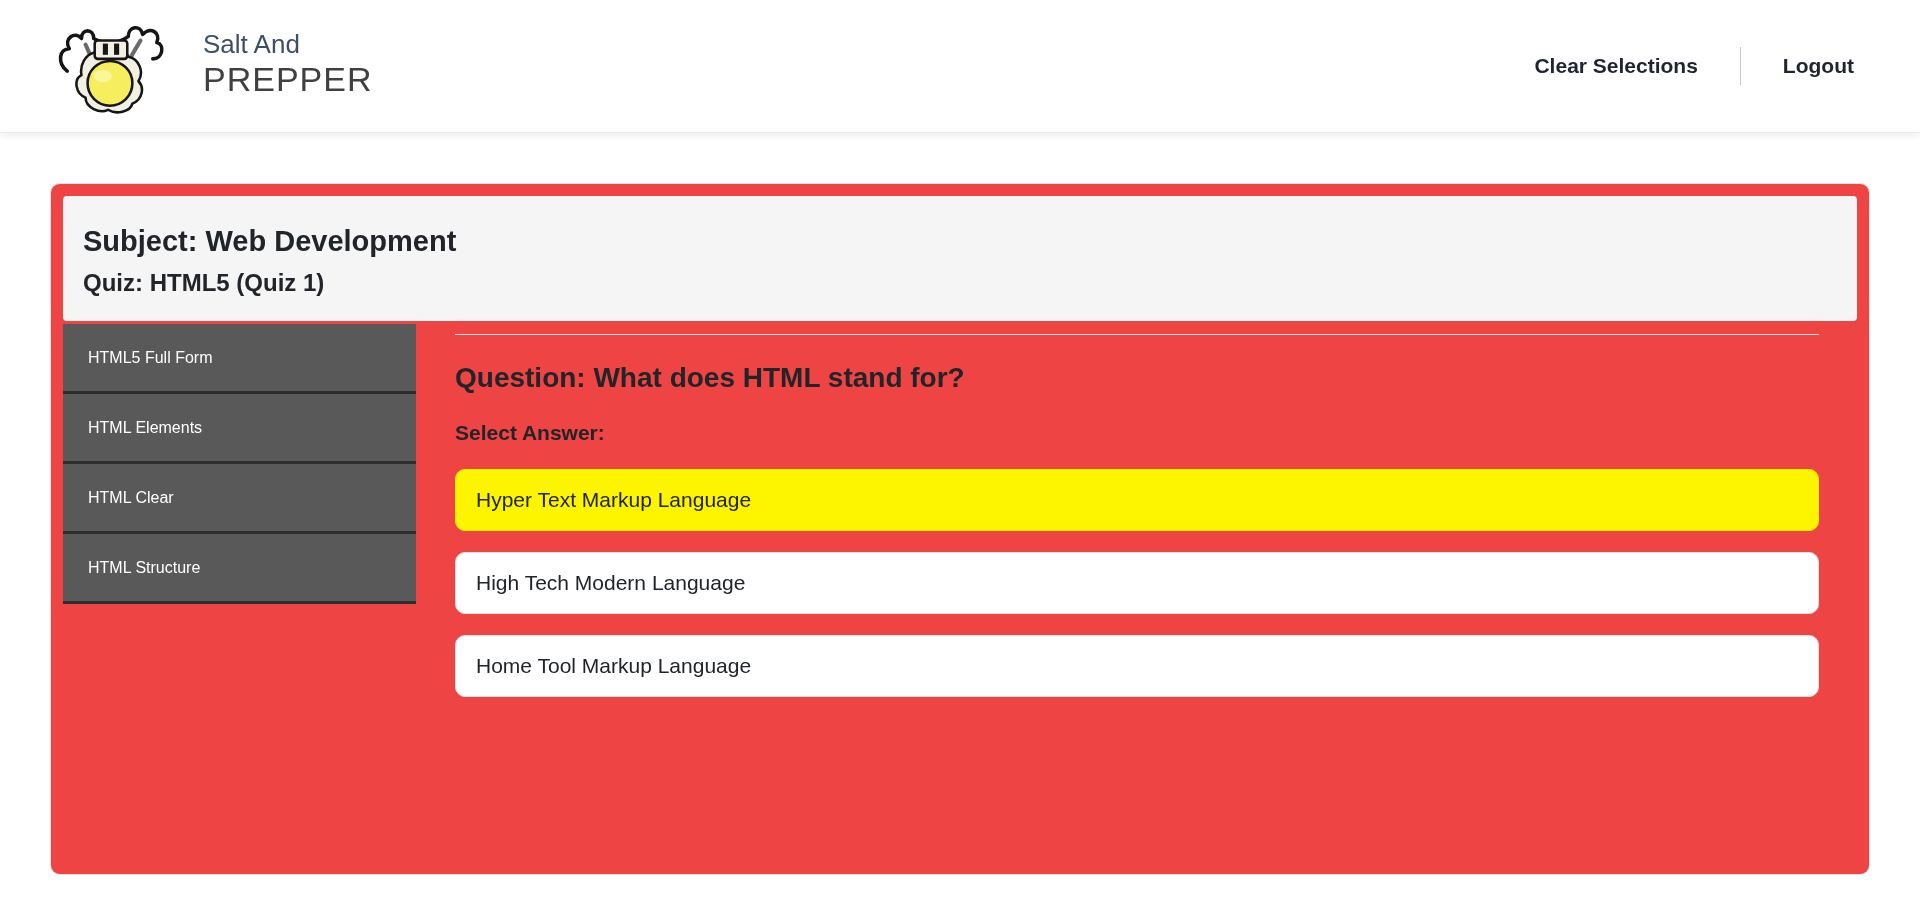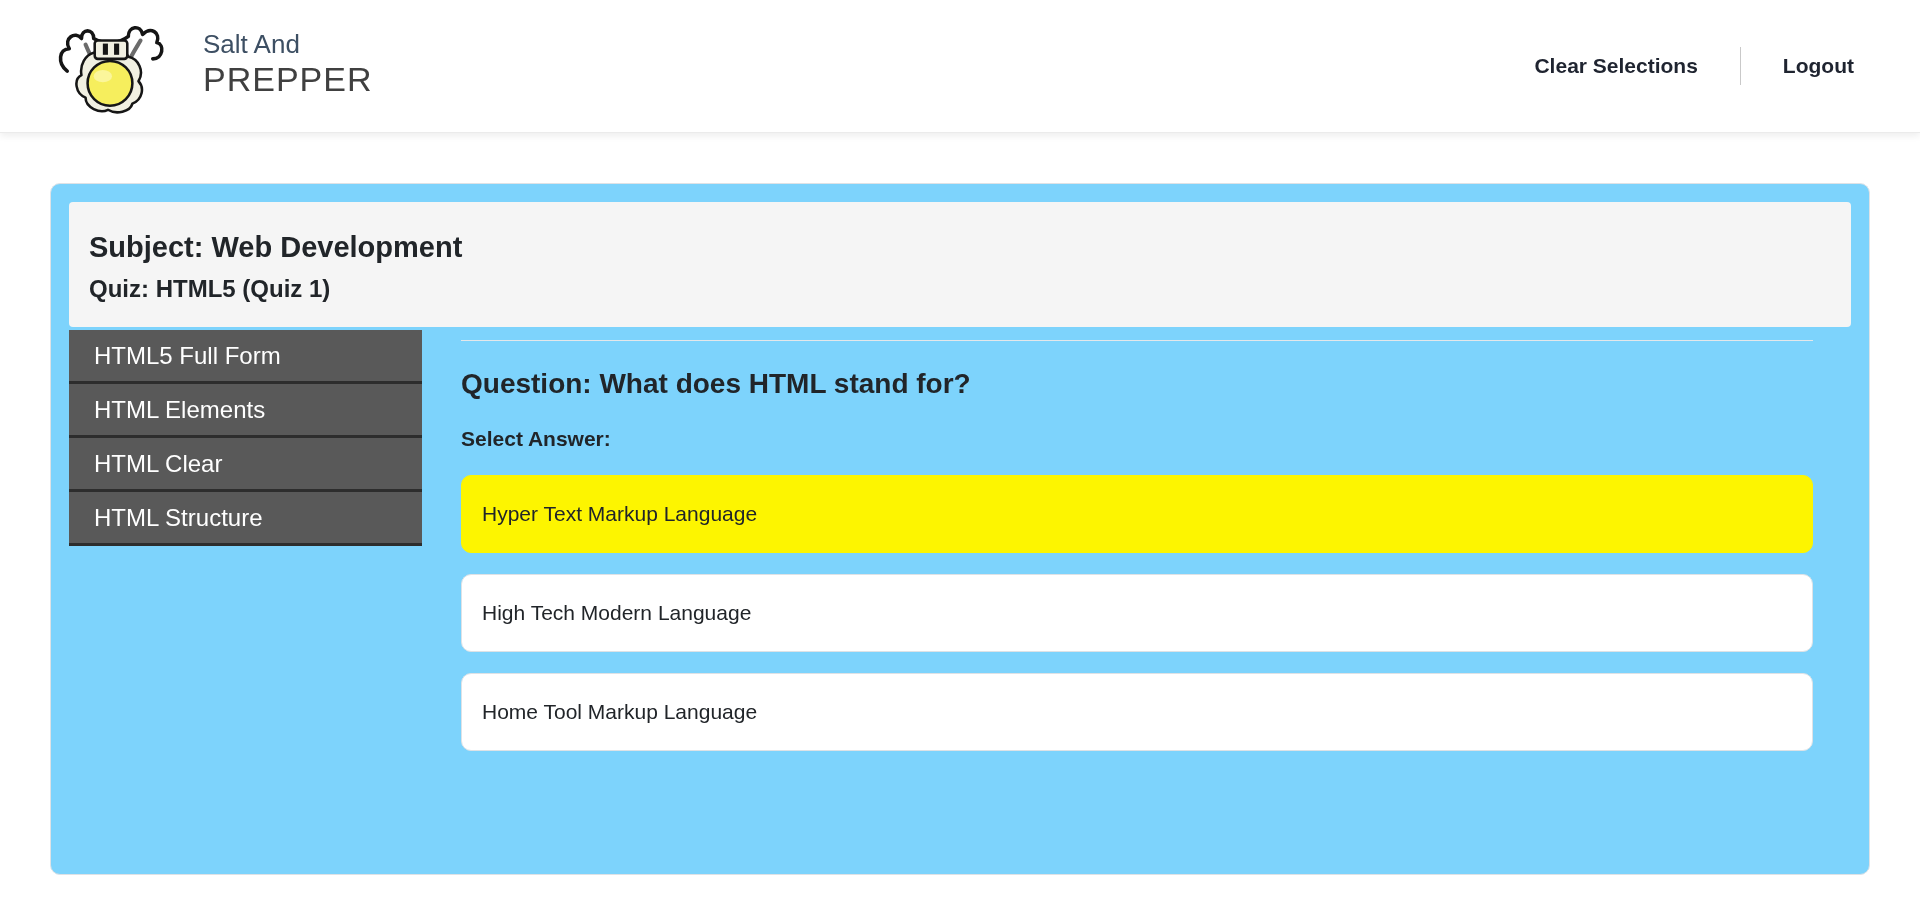--- a/index.html
+++ b/index.html
@@ -36,42 +36,42 @@
     text-decoration:none; cursor:pointer; white-space:nowrap;
   }
   .nav-divider { width:1px; height:38px; background:#c9c9c9; }
 
   
   .quiz-card {
     width:1820px; height:692px;
     margin:50px auto 0;
     border:1px solid #dee2e6;
     border-radius:10px;
-    padding:18px;
-    background:#7dd3fc;
+    padding:12px;
+    background:#ef4444;
   }
   .quiz-header {
     background:#f5f5f5;
     border-radius:4px;
     height:125px;
     padding:29px 20px 16px;
   }
   .subject-title { font-size:29px; font-weight:bold; margin:0 0 11px; color:#212529; }
   .quiz-title    { font-size:24px; font-weight:bold; margin:0; color:#212529; }
 
   .content-row { display:flex; margin-top:3px; }
 
   
   .sidebar-col { width:353px; flex:none; }
   .topic-item {
-    height:54px;
+    height:70px;
     background:var(--sidebar-bg, #595959);
     border-bottom:3px solid var(--sidebar-divider, #2d2d2d);
     color:#ffffff;
-    font-size:24px;
+    font-size:16px;
     display:flex; align-items:center;
     padding-left:25px;
     cursor:pointer;
     user-select:none;
   }
   .submit-btn {
     display:block;
     margin:50px auto 0;
     width:250px; height:49px;
     border-radius:25px;
@@ -89,21 +89,21 @@
     flex:1;
     margin-left:39px;
     margin-right:38px;
     margin-top:10px;
     border-top:1px solid #e4e7ea;
   }
   .question-heading { font-size:28px; font-weight:bold; margin:27px 0 0; }
   .select-prompt    { font-size:21px; font-weight:bold; margin:27px 0 0; }
   .options-list { margin-top:24px; }
   .option {
-    height:78px;
+    height:62px;
     border:1px solid var(--option-border, #dee2e6);
     border-radius:10px;
     margin-bottom:21px;
     display:flex; align-items:center;
     padding:0 20px;
     font-size:21px;
     background:#ffffff;
     cursor:pointer;
     user-select:none;
   }

